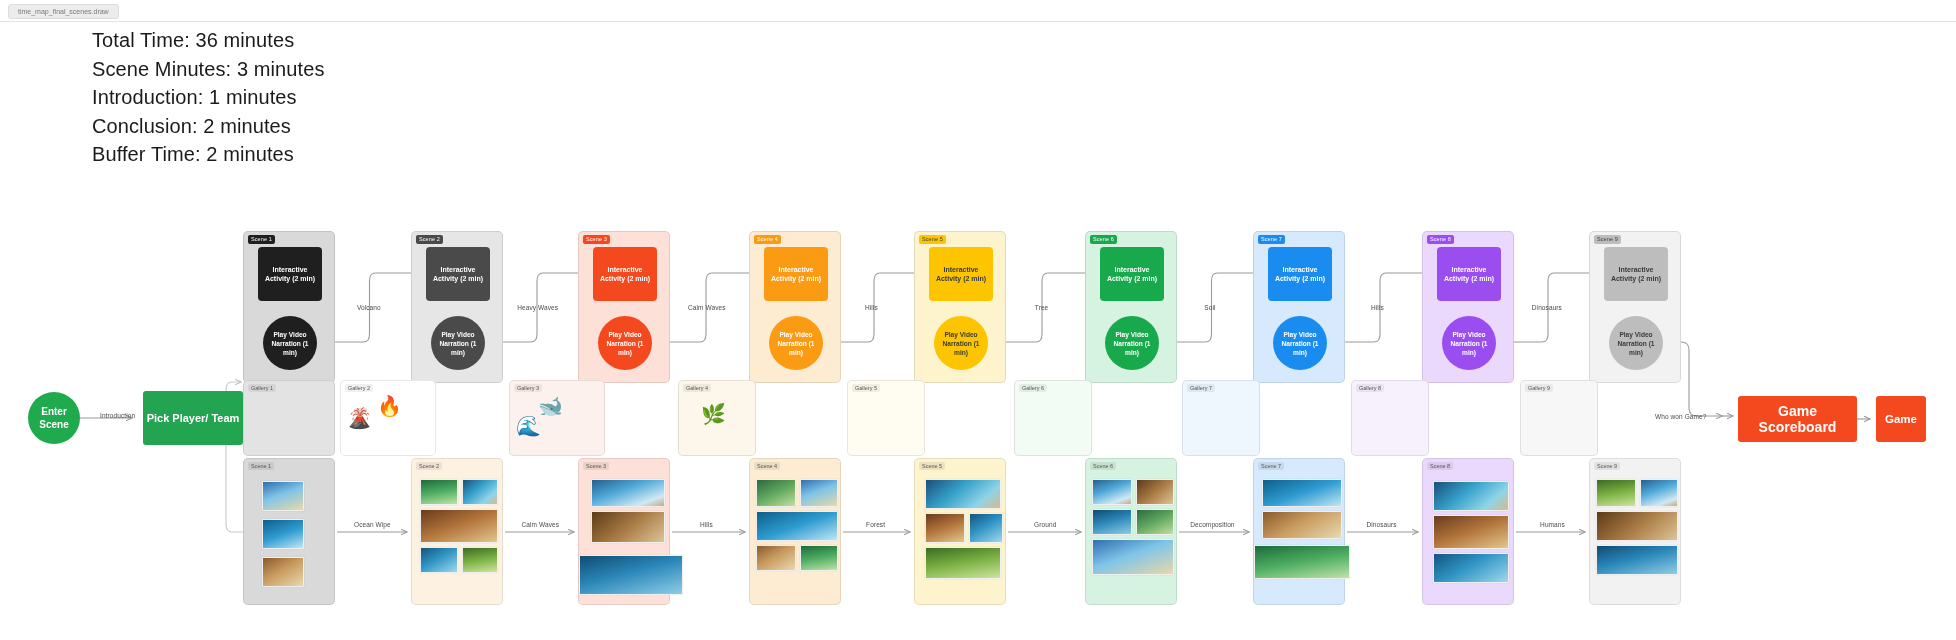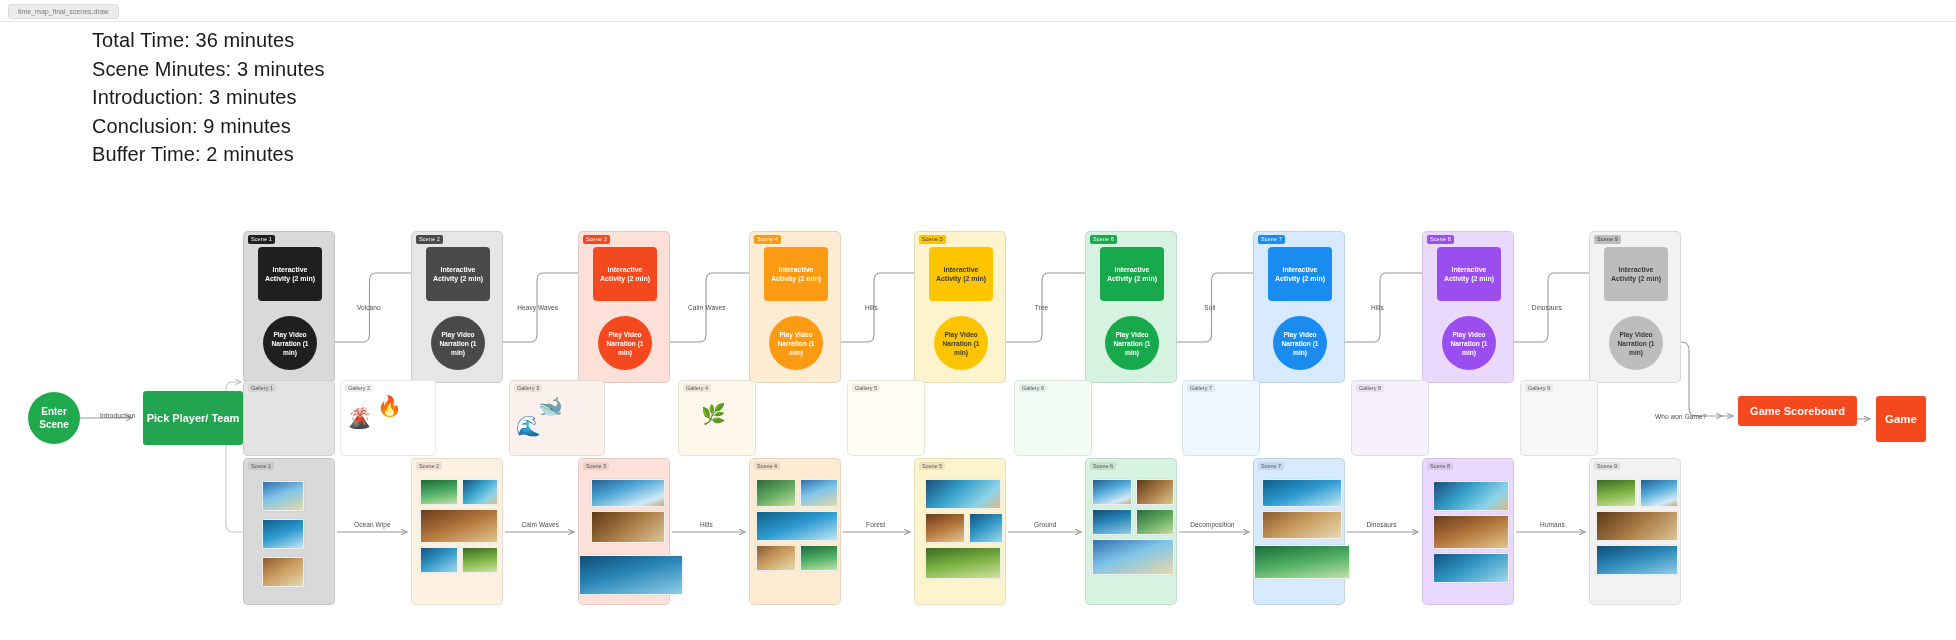--- a/index.html
+++ b/index.html
@@ -72,24 +72,24 @@
     display: flex; flex-direction: column; align-items: center; justify-content: center;
     font-size: 10px; font-weight: 700; line-height: 13px; text-align: center;
   }
   #pick {
     position: absolute; left: 143px; top: 369px; width: 100px; height: 54px;
     border-radius: 3px; background: #22a450; color: #fff;
     display: flex; align-items: center; justify-content: center;
     font-size: 11px; font-weight: 700; line-height: 14px; text-align: center;
   }
   #score {
-    position: absolute; left: 1738px; top: 374px; width: 119px; height: 30px;
+    position: absolute; left: 1738px; top: 374px; width: 119px; height: 46px;
     border-radius: 3px; background: #f4491f; color: #fff;
     display: flex; align-items: center; justify-content: center;
-    font-size: 11px; font-weight: 700; text-align: center;
+    font-size: 14px; font-weight: 700; text-align: center;
   }
   #exit {
     position: absolute; left: 1876px; top: 374px; width: 50px; height: 46px;
     border-radius: 3px; background: #f4491f; color: #fff;
     display: flex; align-items: center; justify-content: center;
     font-size: 11.5px; font-weight: 700;
   }
 
   
   .gal { position: absolute; border-radius: 5px; border: 1px solid rgba(0,0,0,.09); background: #fff; }
@@ -106,22 +106,22 @@
 
 <div id="tabstrip">
   <div id="tab">time_map_final_scenes.draw</div>
 </div>
 
 <div id="canvas">
 
   <div id="notes">
     <div>Total Time: 36 minutes</div>
     <div>Scene Minutes: 3 minutes</div>
-    <div>Introduction: 3 minutes</div>
-    <div>Conclusion: 9 minutes</div>
+    <div>Introduction: 1 minutes</div>
+    <div>Conclusion: 2 minutes</div>
     <div>Buffer Time: 2 minutes</div>
   </div>
 
   <svg class="wires" id="wires">
     <defs>
       <marker id="ah" markerWidth="7" markerHeight="7" refX="5.5" refY="2.6" orient="auto">
         <path d="M0,0 L5.6,2.6 L0,5.2" fill="none" stroke="#9a9a9a" stroke-width="1"></path>
       </marker>
       <marker id="ahd" markerWidth="7" markerHeight="7" refX="5.5" refY="2.6" orient="auto">
         <path d="M0,0 L5.6,2.6 L0,5.2" fill="none" stroke="#bdbdbd" stroke-width="1"></path>

